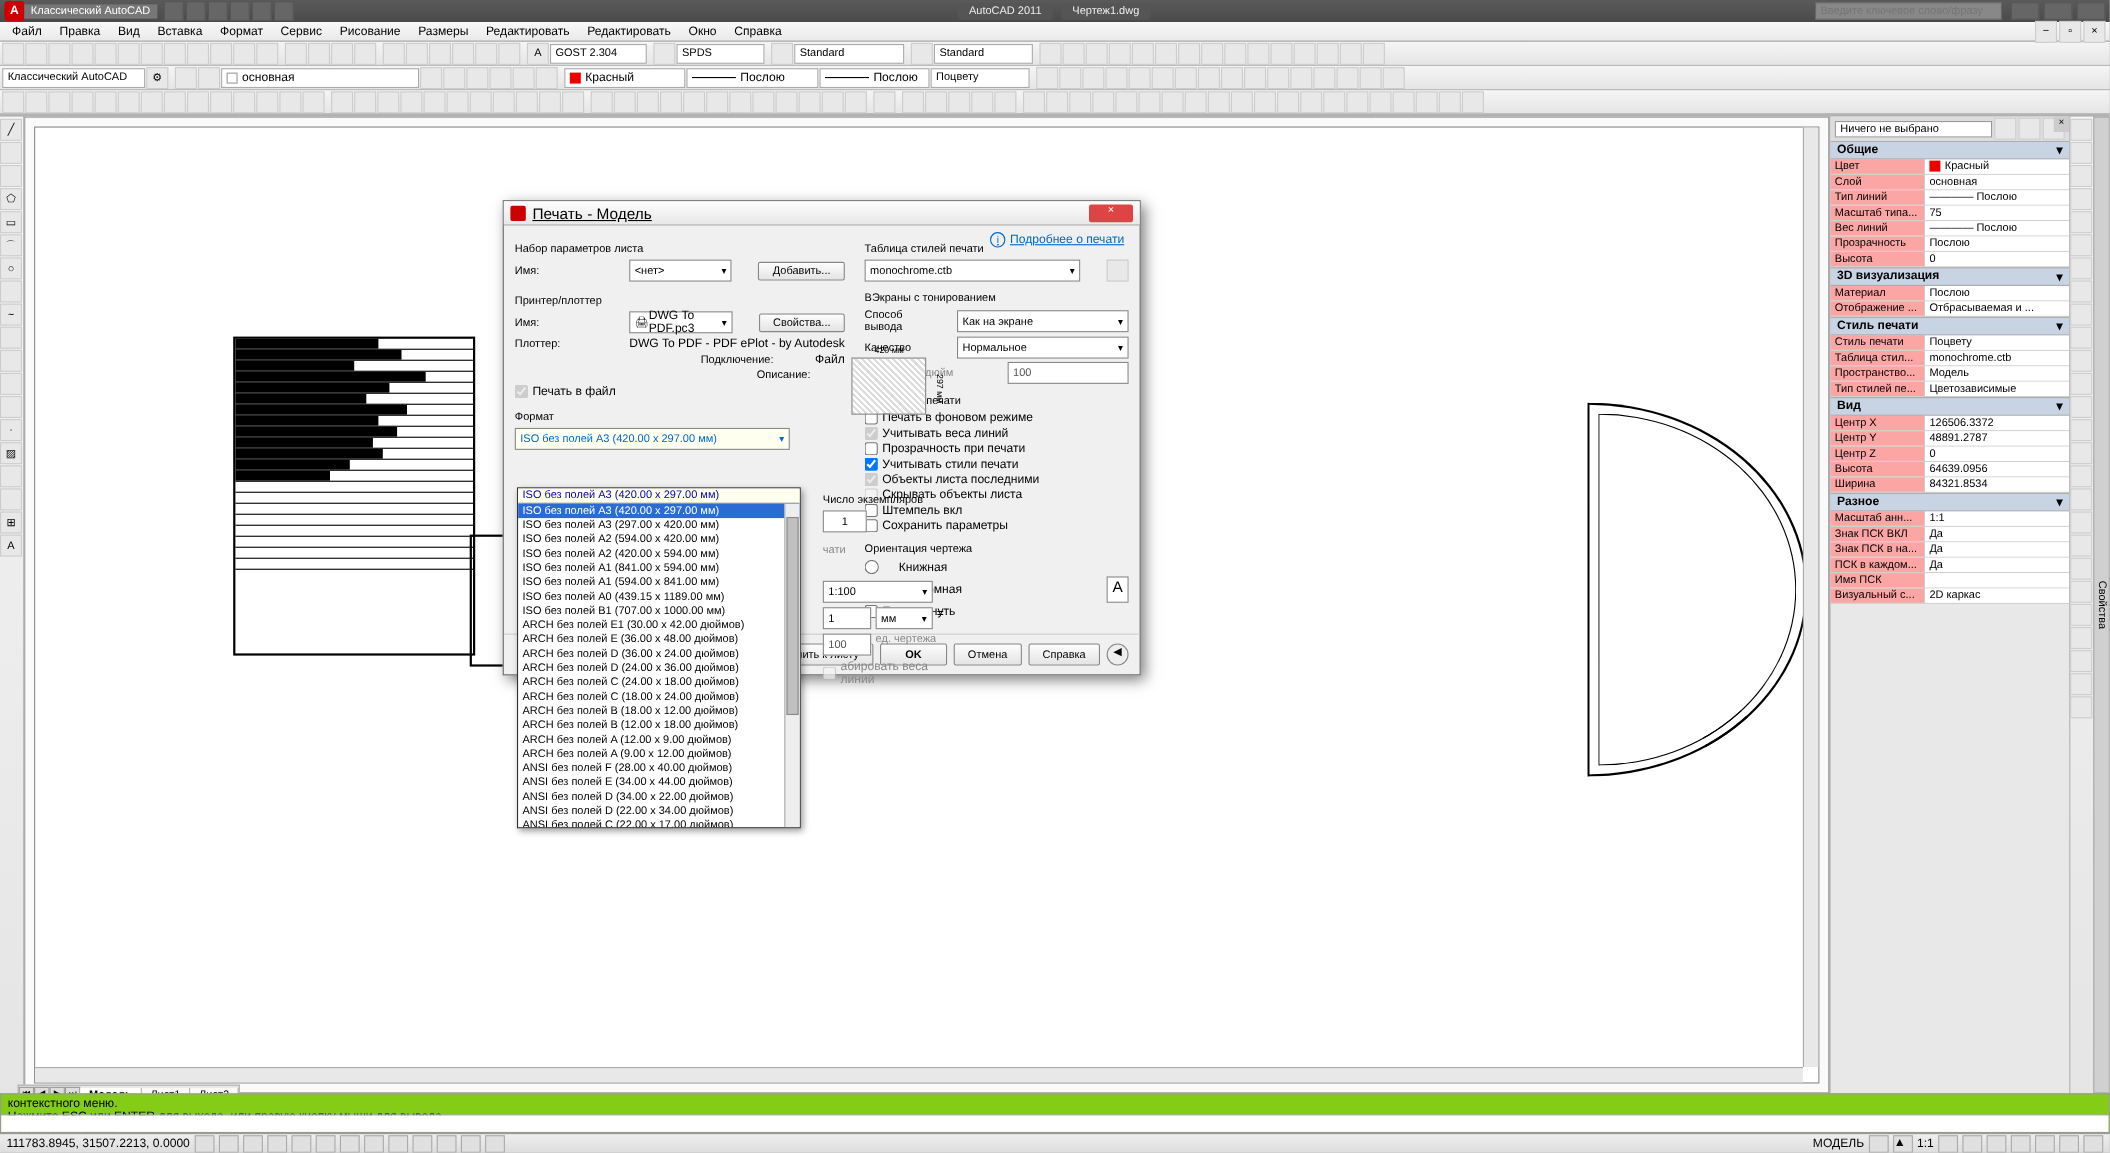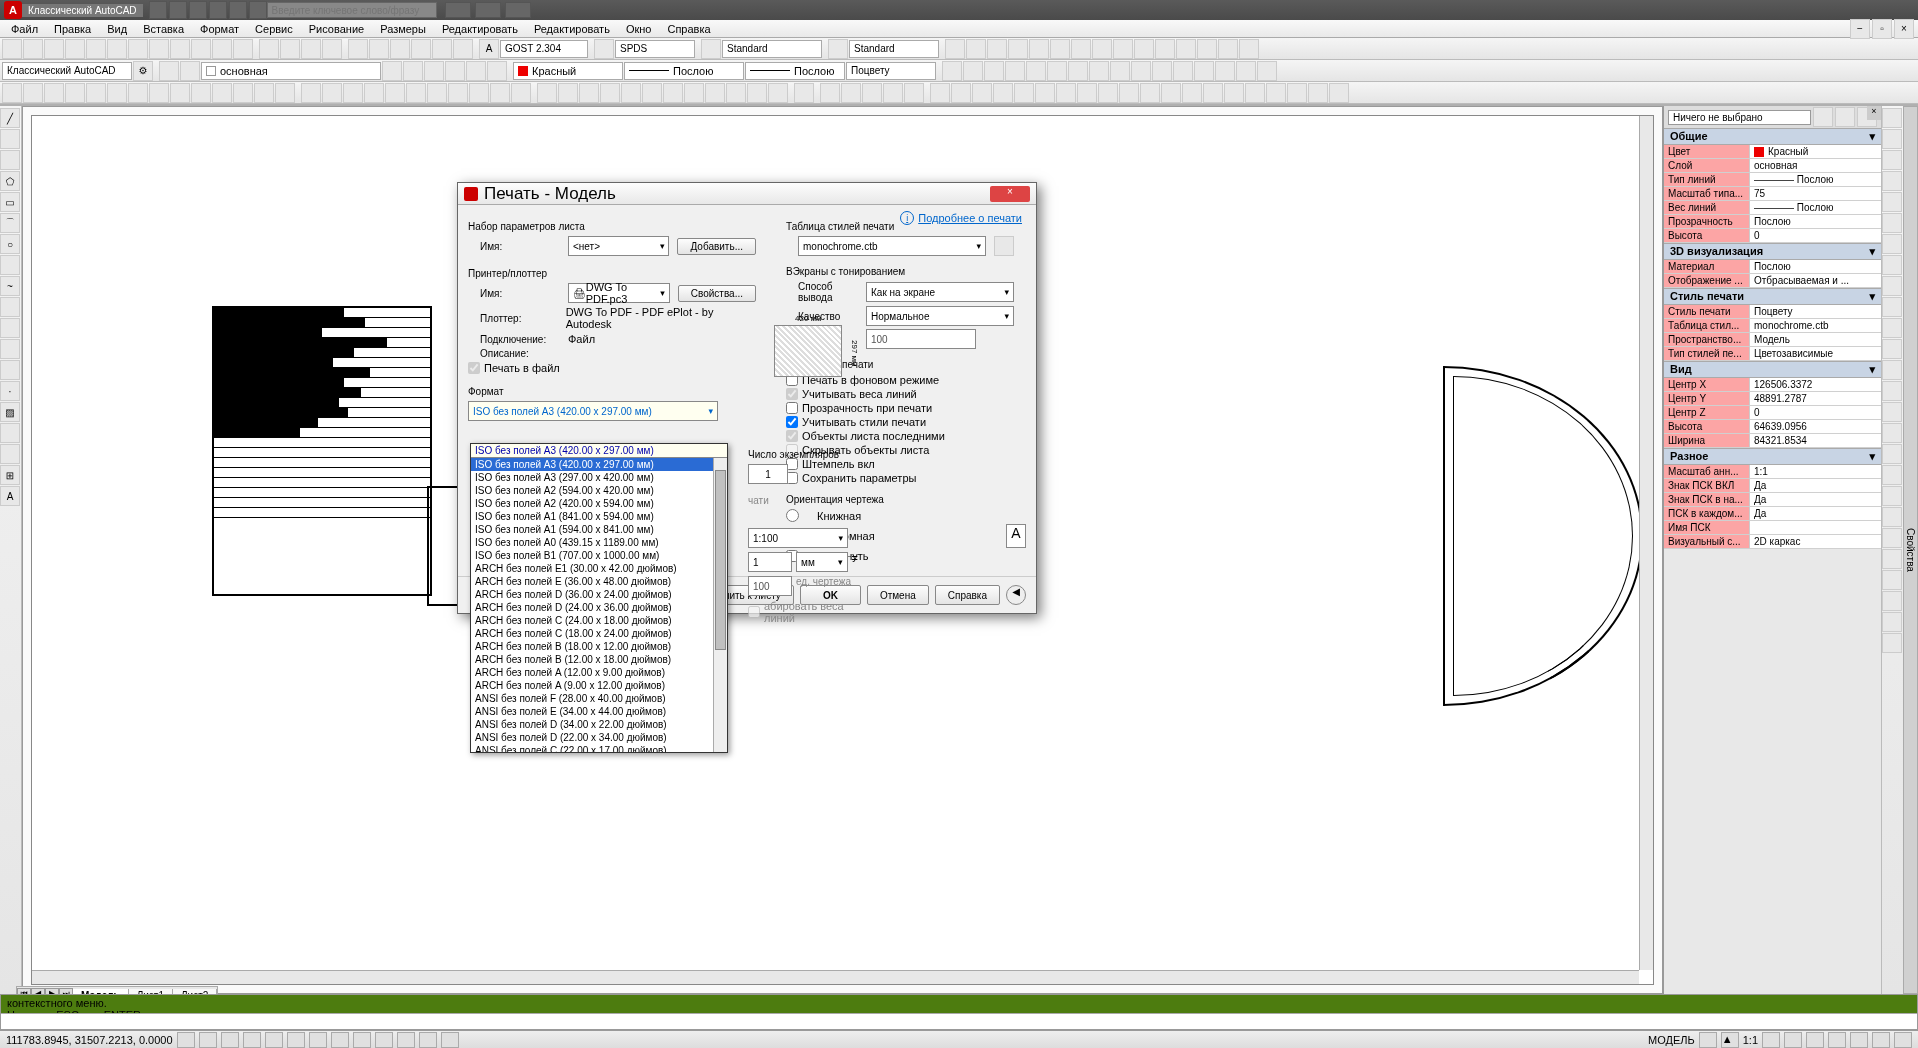--- a/index.html
+++ b/index.html
@@ -55,40 +55,40 @@
 .circle-shape { width:200px;height:340px; border:2px solid #000; border-radius: 0 100% 100% 0 / 0 50% 50% 0; position:relative; overflow:hidden;}
 .circle-shape::before { content:''; position:absolute; inset:8px; border:1px solid #000; border-radius: 0 100% 100% 0 / 0 50% 50% 0;}
 
 
 .sheet-tabs { position:absolute; bottom:44px; left:16px; height:18px; display:flex; align-items:center; background:#e8e8e8; border:1px solid #aaa;}
 .sheet-tabs .nav { width:14px;height:14px; background:#ddd; border:1px solid #999; font-size:8px; text-align:center;}
 .sheet-tabs .stab { padding:1px 8px; background:#f8f8f8; border-right:1px solid #aaa; font-size:10px;}
 .sheet-tabs .stab.active { background:#fff; font-weight:bold;}
 
 
-.cmdline { position:absolute; bottom:18px; left:0; right:0; height:36px; background:#4d7c0f; border:1px solid #999; padding:2px 6px; font-family:Consolas,monospace; font-size:11px; line-height:12px; overflow:hidden;}
+.cmdline { position:absolute; bottom:18px; left:0; right:0; height:36px; background:#84cc16; border:1px solid #999; padding:2px 6px; font-family:Consolas,monospace; font-size:11px; line-height:12px; overflow:hidden;}
 .cmdinput-row { position:absolute; bottom:0; left:0; right:0; height:16px; border-top:1px solid #aaa; display:flex;}
 .cmdinput-row input { flex:1; border:none; font-family:Consolas,monospace; font-size:11px; padding:0 4px;}
 
 
 .statusbar { position:absolute; bottom:0; left:0; right:0; height:18px; background:linear-gradient(#eee,#ddd); border-top:1px solid #999; display:flex; align-items:center; padding:0 6px; font-size:10px; gap:4px;}
 .statusbar .sbtn { width:18px;height:16px; background:#e0e0e0; border:1px solid #aaa;}
 .statusbar .spacer { flex:1;}
 
 
 .dialog { position:absolute; left:457px; top:182px; width:580px; background:#f0f0f0; border:1px solid #666; box-shadow: 4px 4px 12px rgba(0,0,0,0.5);}
 .dialog-title { height:22px; background:linear-gradient(#fdfdfd,#e8e8e8); display:flex; align-items:center; padding:0 6px; border-bottom:1px solid #aaa;}
 .dialog-title .ico { width:14px;height:14px; background:#c00; border-radius:2px; margin-right:6px;}
-.dialog-title .txt { flex:1; font-size:17px;}
+.dialog-title .txt { flex:1; font-size:14px;text-decoration:underline;}
 .dialog-title .close { width:40px;height:16px; background:#d44; color:#fff; text-align:center; border-radius:2px; font-size:10px;}
 .dialog-body { padding:8px 10px; position:relative;}
 .dlg-link { color:#06c; text-decoration:underline; position:absolute; right:14px; top:6px; font-size:10px; display:flex;align-items:center;gap:4px;}
 .dlg-link .info { width:14px;height:14px; border:1px solid #06c; border-radius:50%; color:#06c; text-align:center; font-size:9px; line-height:12px;}
 .group-label { font-size:10px; margin:8px 0 4px 0;}
-.field-row { display:flex; align-items:center; gap:8px; margin:3px 12px;}
+.field-row { display:flex; align-items:center; gap:24px; margin:3px 0;justify-content:flex-end;}
 .field-row label { width:80px; font-size:10px;}
 .combo { flex:1; height:20px; background:#fff; border:1px solid #888; padding:0 18px 0 4px; font-size:10px; position:relative; display:flex;align-items:center;}
 .combo::after { content:'▾'; position:absolute; right:4px; font-size:9px;}
 .dlg-btn { padding:2px 12px; background:linear-gradient(#fdfdfd,#e4e4e4); border:1px solid #888; font-size:10px; border-radius:2px;}
 .dlg-left { float:left; width:300px;}
 .dlg-right { float:right; width:240px;}
 .preview-box { width:68px;height:52px; border:1px solid #888; background:repeating-linear-gradient(45deg,#ddd,#ddd 2px,#fff 2px,#fff 4px); position:absolute; right:194px; top:120px;}
 .preview-box .dimtxt { position:absolute; top:-12px; left:20px; font-size:8px;}
 .preview-box .dimtxt2 { position:absolute; right:-18px; top:14px; font-size:8px; writing-mode:vertical-rl;}
 .check-row { display:flex; align-items:center; gap:4px; font-size:10px; margin:2px 0;}
@@ -119,20 +119,24 @@
 <div class="titlebar">
   <span class="app-icon">A</span>
   <span class="workspace-sel">Классический AutoCAD</span>
   <div class="qat">
     <span class="qbtn"></span>
     <span class="qbtn"></span>
     <span class="qbtn"></span>
     <span class="qbtn"></span>
     <span class="qbtn"></span>
     <span class="qbtn"></span>
+  </div>
+  <div class="tabs">
+    <span class="tab">AutoCAD 2011</span>
+    <span class="tab">Чертеж1.dwg</span>
   </div>
   <input class="search" placeholder="Введите ключевое слово/фразу" style="">
   <span class="qbtn"></span>
   <span class="qbtn"></span>
   <span class="qbtn"></span>
   <span class="qbtn"></span>
   <div class="winctl">
     <span class="wbtn"></span>
     <span class="wbtn"></span>
     <span class="wbtn"></span>

